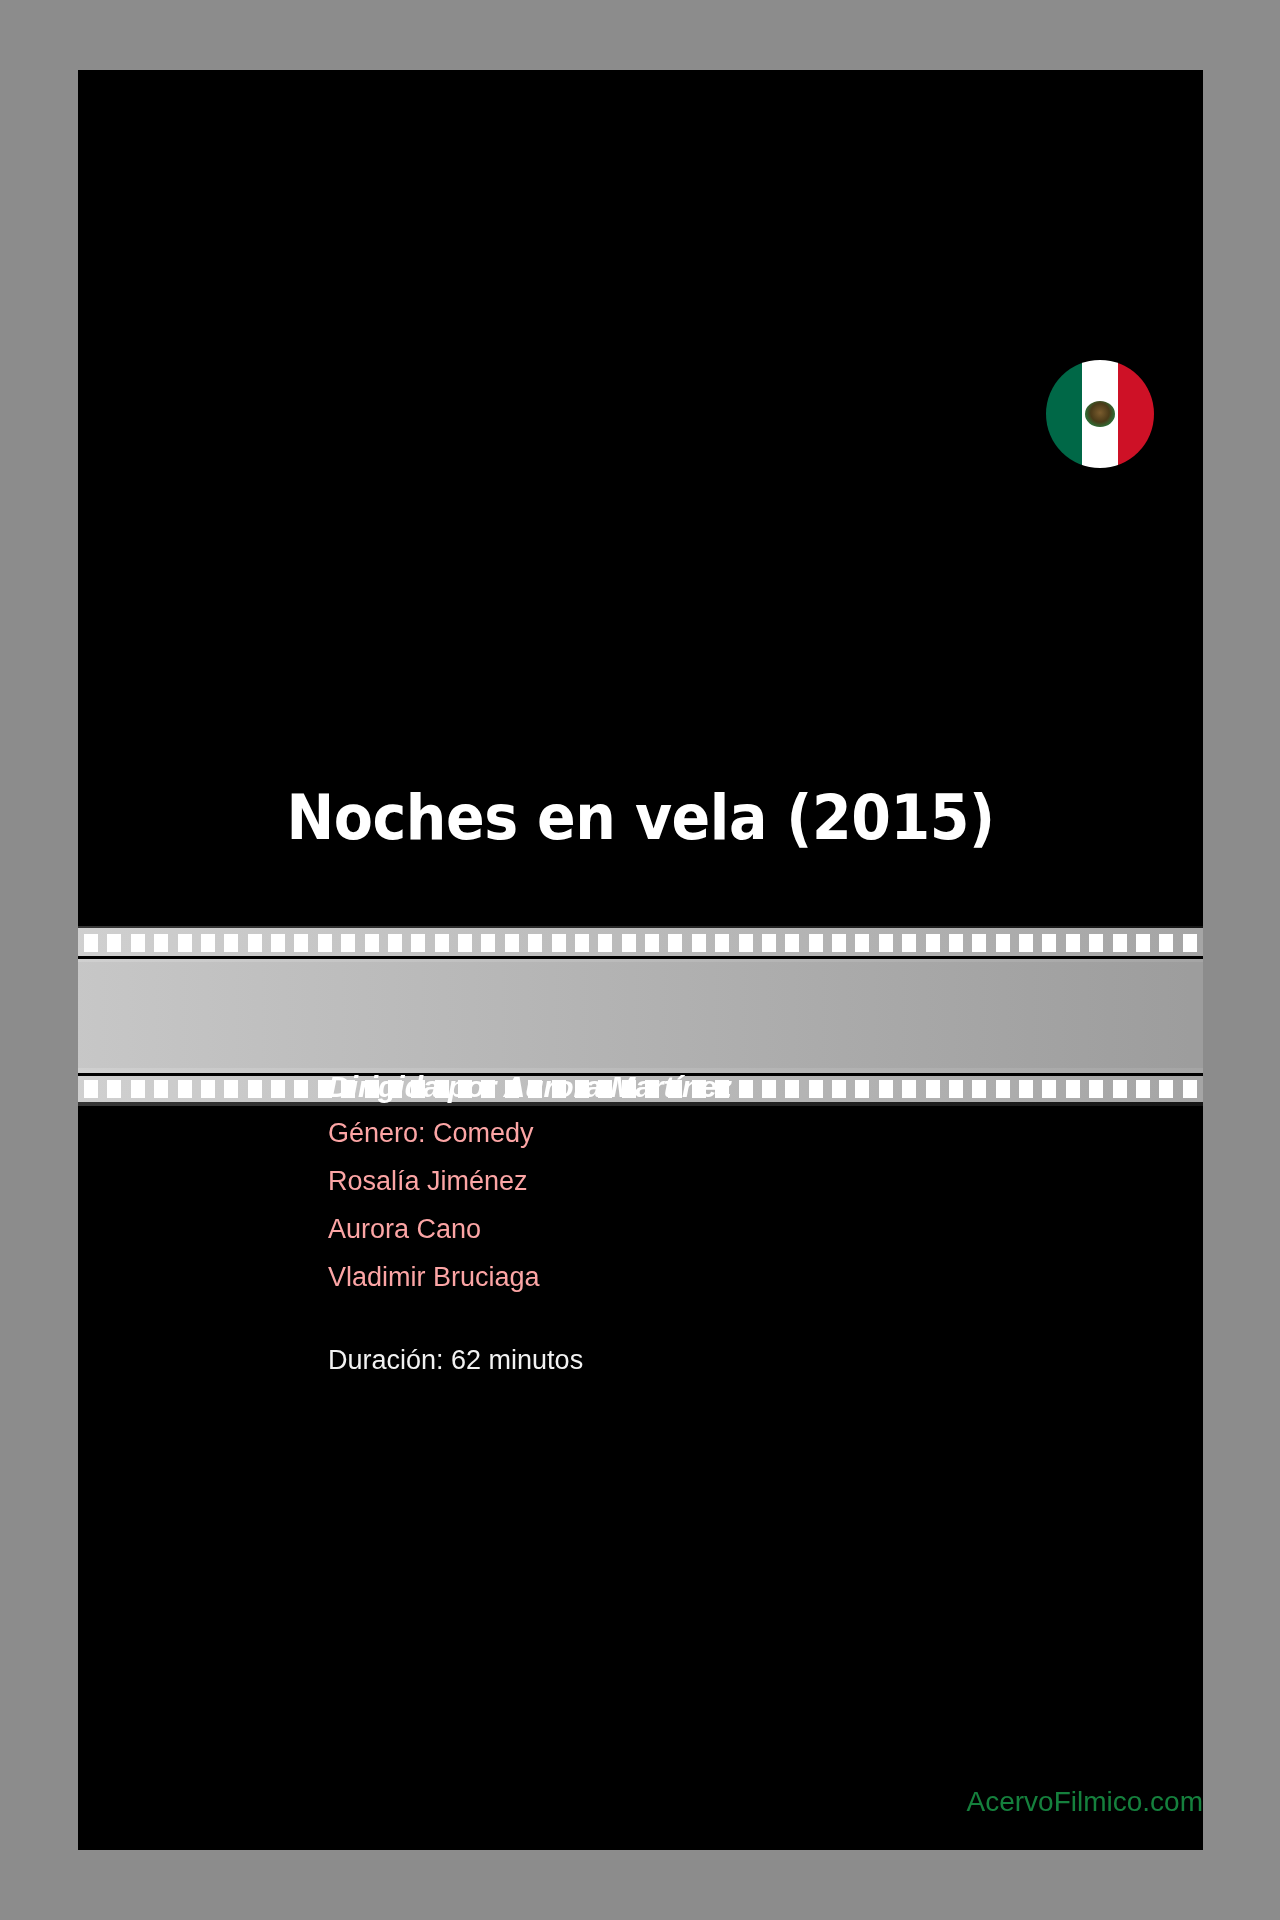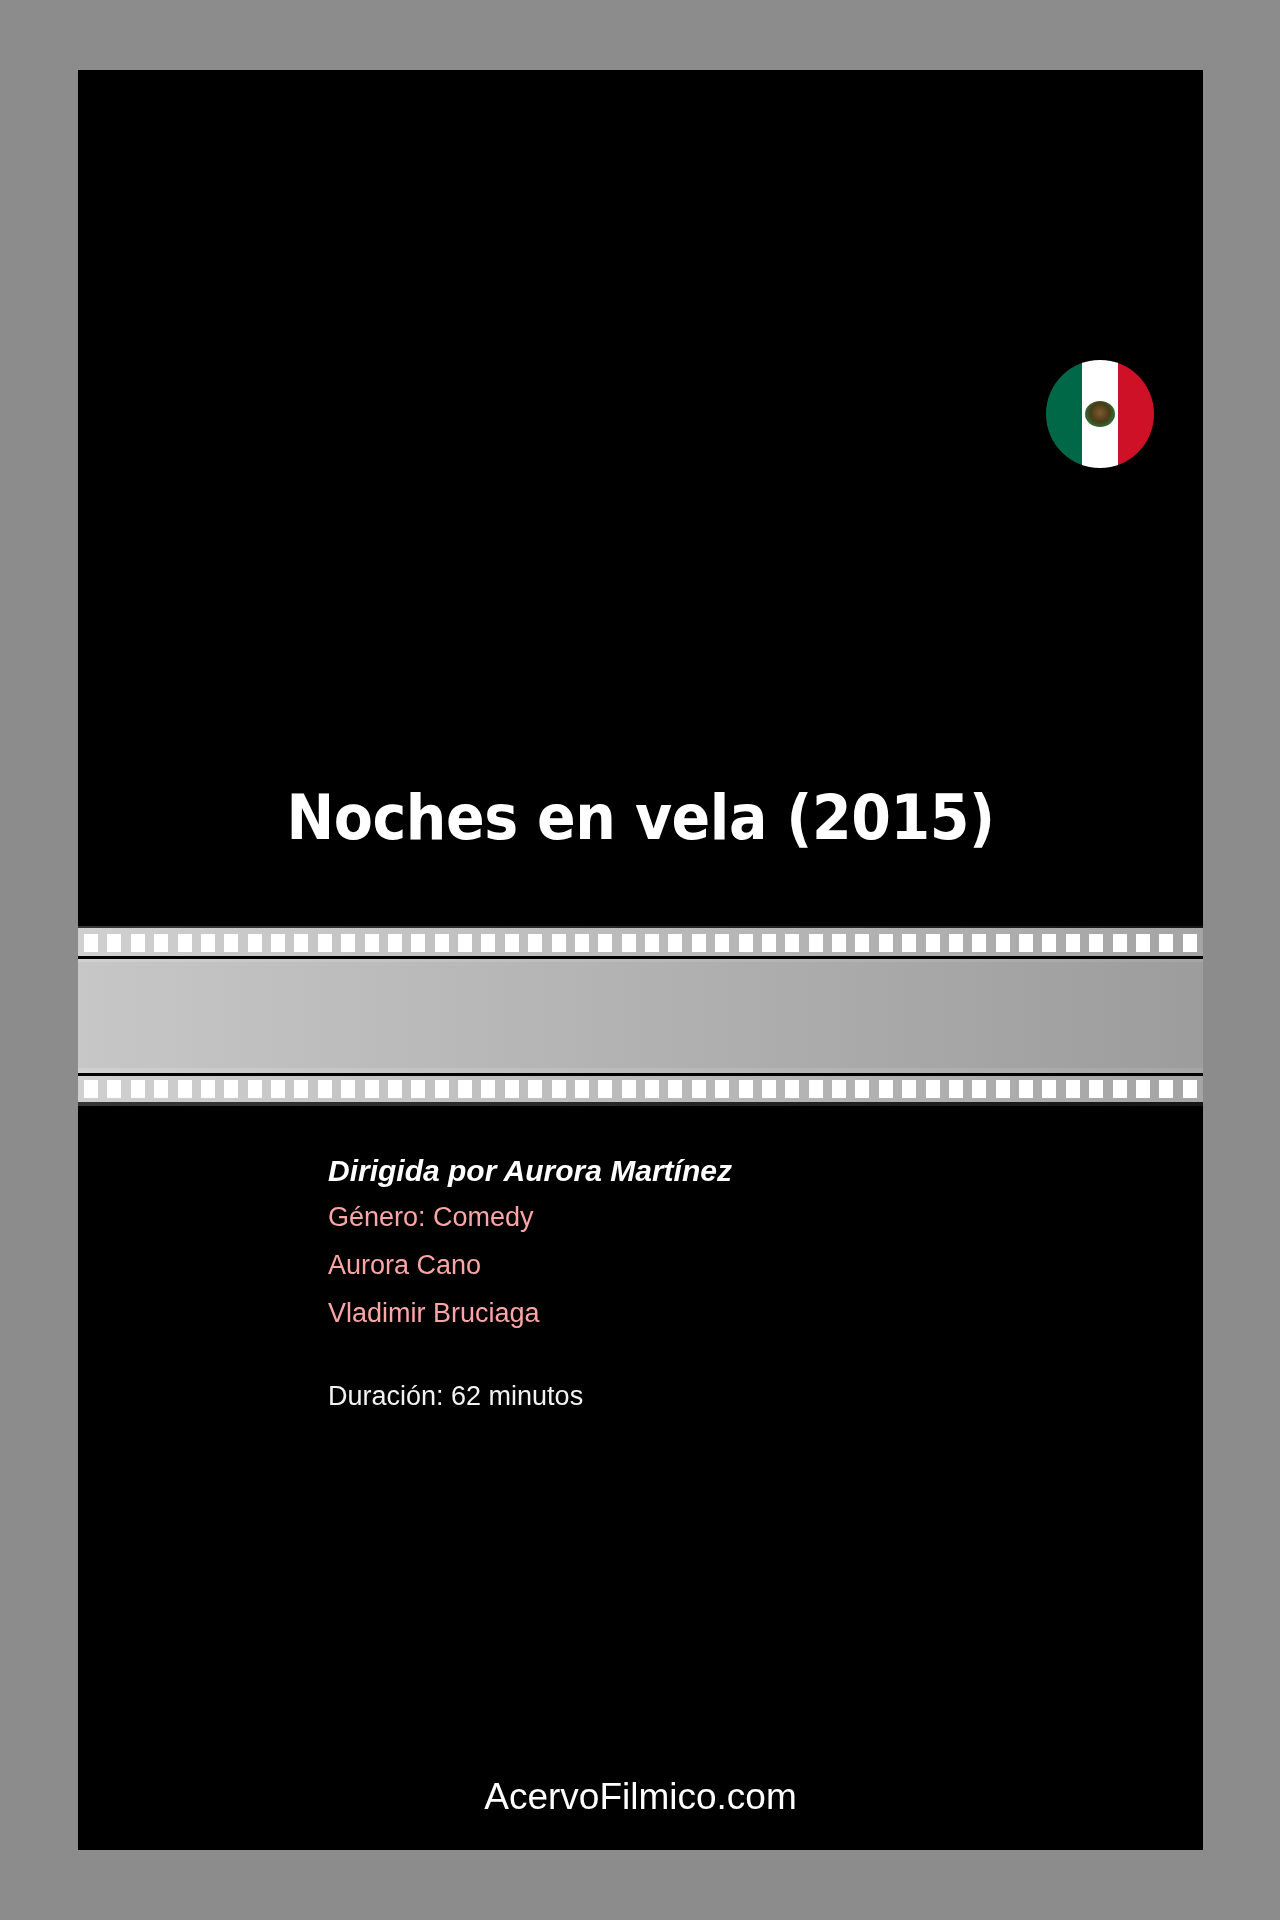--- a/index.html
+++ b/index.html
@@ -125,21 +125,21 @@
     height: 3px;
     background: #000000;
   }
   .strip-line.t { top: 30px; }
   .strip-line.b { bottom: 30px; }
 
   
   .credits {
     position: absolute;
     left: 250px;
-    top: 1084px;
+    top: 1000px;
     color: #ffffff;
   }
   .credits .director {
     font-family: "Liberation Sans", sans-serif;
     font-weight: bold;
     font-style: italic;
     font-size: 30px;
     margin-bottom: 14px;
   }
   .credits .line {
@@ -155,24 +155,24 @@
     margin-top: 52px;
     color: #f2f2f2;
   }
 
   
   .site-footer {
     position: absolute;
     left: 0;
     bottom: 32px;
     width: 100%;
-    text-align: center;
-    color: #ffffff;
-    font-family: "Liberation Sans", sans-serif;
-    font-size: 37px;
+    text-align: right;
+    color: #15803d;
+    font-family: "Liberation Sans", sans-serif;
+    font-size: 28px;
   }
 </style>
 </head>
 <body>
 
 <div id="poster-root">
 
   <div class="poster-card">
 
     <div class="flag-badge">
@@ -288,20 +288,21 @@
           <i></i>
           <i></i>
           <i></i>
           <i></i>
         </div>
     </div>
 
     <div class="credits">
       <div class="director">Dirigida por Aurora Martínez</div>
       <div class="line">Género: Comedy</div>
+      <div class="line">Rosalía Jiménez</div>
       <div class="line">Aurora Cano</div>
       <div class="line">Vladimir Bruciaga</div>
       <div class="duration">Duración: 62 minutos</div>
     </div>
 
     <div class="site-footer">AcervoFilmico.com</div>
 
   </div>
 </div>
 

